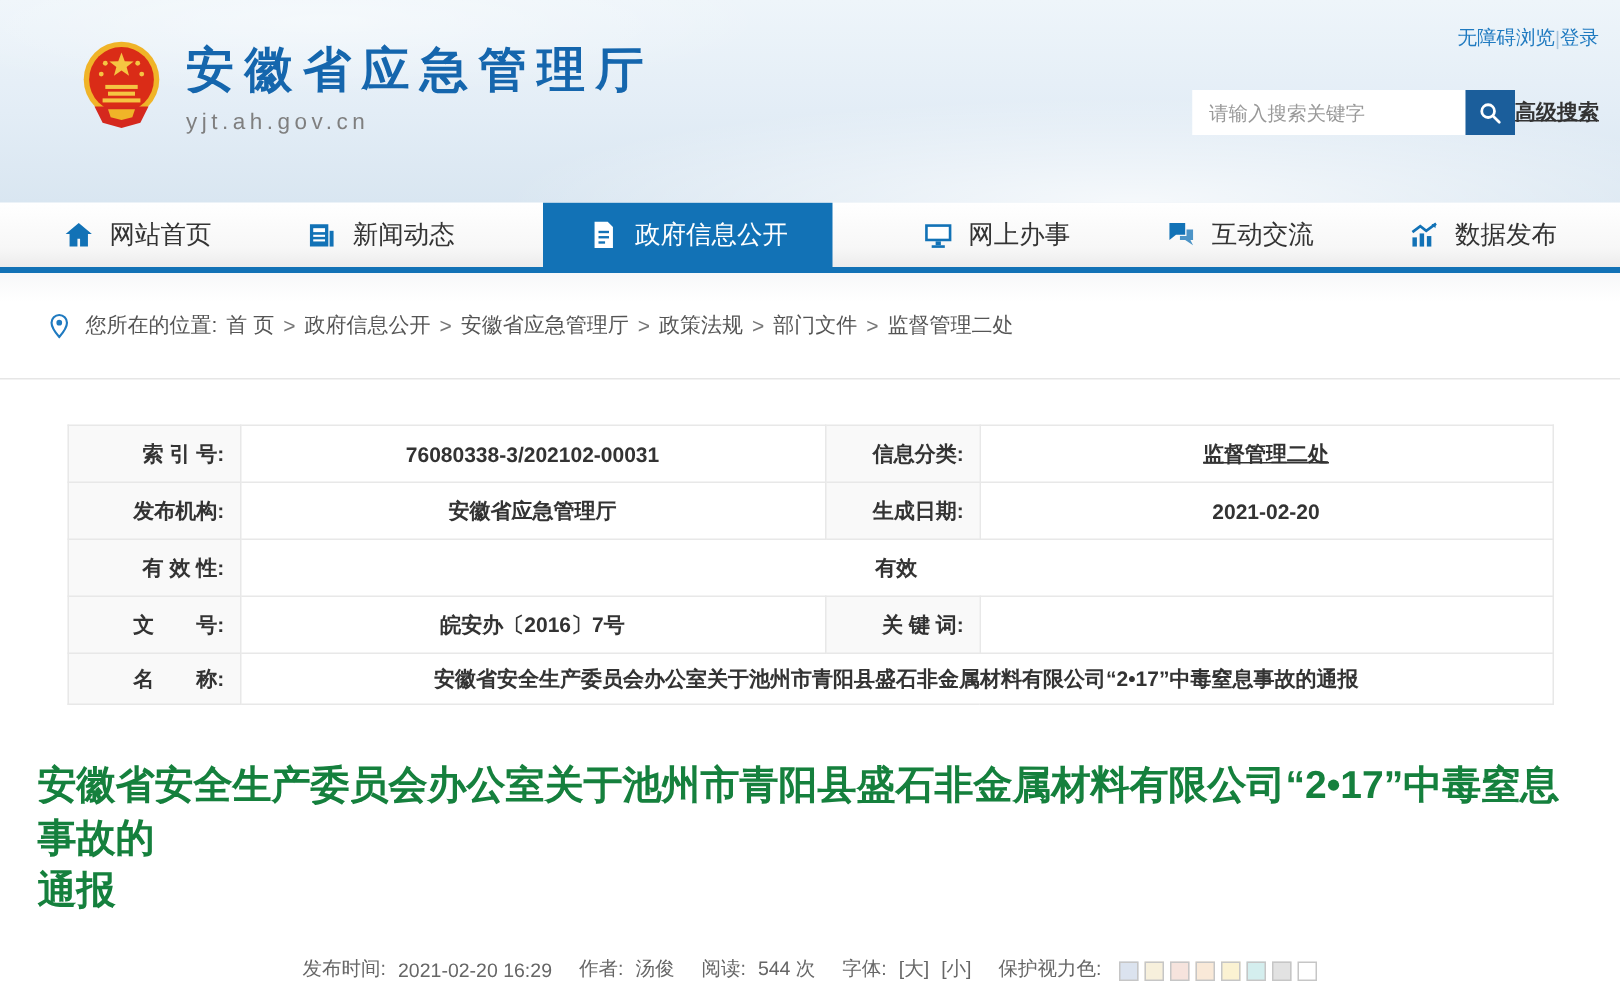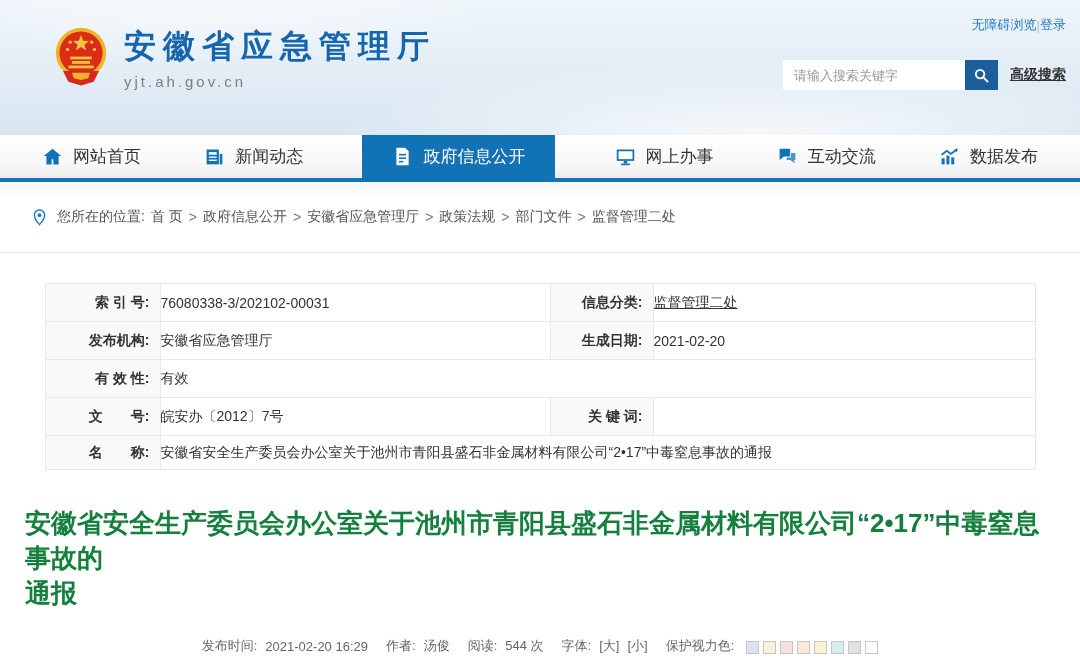--- a/index.html
+++ b/index.html
@@ -22,21 +22,21 @@
   .logo-area { position:absolute; left:52px; top:26px; display:flex; align-items:flex-start; }
   .emblem { width:58px; height:72px; flex:0 0 auto; }
   .site-text { margin-left:14px; }
   .site-name { font-size:32px; font-weight:bold; color:#1566ad; letter-spacing:7px; line-height:40px; white-space:nowrap; }
   .site-url { margin-top:7px; font-size:15px; font-weight:normal; color:#7f7f7f; letter-spacing:3px; }
 
   .search-row { position:absolute; top:60px; right:14px; display:flex; align-items:center; }
   .search-input { width:182px; height:30px; border:1px solid #fff; background:#fff; padding:0 10px; font-size:13px; color:#333; outline:none; font-family:inherit; }
   .search-input::placeholder { color:#999; }
   .search-btn { width:33px; height:30px; background:#1b5e9b; border:none; display:flex; align-items:center; justify-content:center; cursor:pointer; }
-  .advanced { margin-left:12px; font-size:14px; color:#333; text-decoration:underline; cursor:pointer; font-weight:bold; }
+  .advanced { font-size:14px; color:#333; text-decoration:underline; cursor:pointer; font-weight:bold; }
 
   
   .nav {
     height:47px; border-bottom:4px solid #1272b6;
     background:linear-gradient(180deg,#ffffff 0%, #f7f7f7 70%, #ececec 100%);
     display:flex; justify-content:space-between; align-items:stretch; padding:0 38px;
   }
   .nav-item { display:flex; align-items:center; gap:10px; font-size:17px; color:#333; cursor:pointer; padding:0 4px; }
   .nav-item .nicon { width:21px; height:21px; color:#1272b6; display:inline-flex; }
   .nav-item.active { background:#1272b6; color:#fff; padding:0 30px; }
@@ -49,21 +49,21 @@
     display:flex; align-items:center; padding-left:30px; font-size:14px; color:#555;
   }
   .crumb-bar .pin { width:19px; height:19px; margin-right:8px; flex:0 0 auto; }
   .crumb-bar a { color:#555; text-decoration:none; cursor:pointer; }
   .crumb-bar .csep { margin:0 6px; color:#777; }
 
   
   .doc-table { width:990px; margin:30px auto 0; border-collapse:collapse; table-layout:fixed; }
   .doc-table td { border:1px solid #e8e8e8; height:38px; font-size:14px; color:#333; vertical-align:middle; }
   .doc-table td.lbl { background:#f9f9f9; font-weight:bold; text-align:right; padding-right:10px; white-space:nowrap; }
-  .doc-table td.val { text-align:left; overflow:hidden; white-space:nowrap; }
+  .doc-table td.val { text-align:center; overflow:hidden; white-space:nowrap;font-weight:bold; }
   .doc-table tr.short td { height:34px; }
   .doc-table .cat-link { text-decoration:underline; cursor:pointer; color:#333; }
 
   
   .article-title { width:1030px; margin:36px auto 0; text-align:left; color:#15803d; font-size:26px; font-weight:bold; line-height:35px; }
   .meta-line { margin-top:26px; display:flex; justify-content:center; align-items:center; font-size:13px; color:#666; }
   .meta-line .grp { display:inline-flex; align-items:center; margin:0 9px; gap:8px; }
   .meta-line .fbtn { cursor:pointer; color:#666; }
   .swatch { display:inline-block; width:13px; height:13px; border:1px solid #c6c6c6; margin-left:4px; vertical-align:middle; cursor:pointer; }
 </style>
@@ -219,21 +219,21 @@
         <td class="val">安徽省应急管理厅</td>
         <td class="lbl">生成日期:</td>
         <td class="val">2021-02-20</td>
       </tr>
       <tr>
         <td class="lbl">有 效 性:</td>
         <td class="val" colspan="3">有效</td>
       </tr>
       <tr>
         <td class="lbl">文　　号:</td>
-        <td class="val">皖安办〔2012〕7号</td>
+        <td class="val">皖安办〔2016〕7号</td>
         <td class="lbl">关 键 词:</td>
         <td class="val"></td>
       </tr>
       <tr class="short">
         <td class="lbl">名　　称:</td>
         <td class="val" colspan="3">安徽省安全生产委员会办公室关于池州市青阳县盛石非金属材料有限公司“2•17”中毒窒息事故的通报</td>
       </tr>
     </tbody>
       </table>
 

